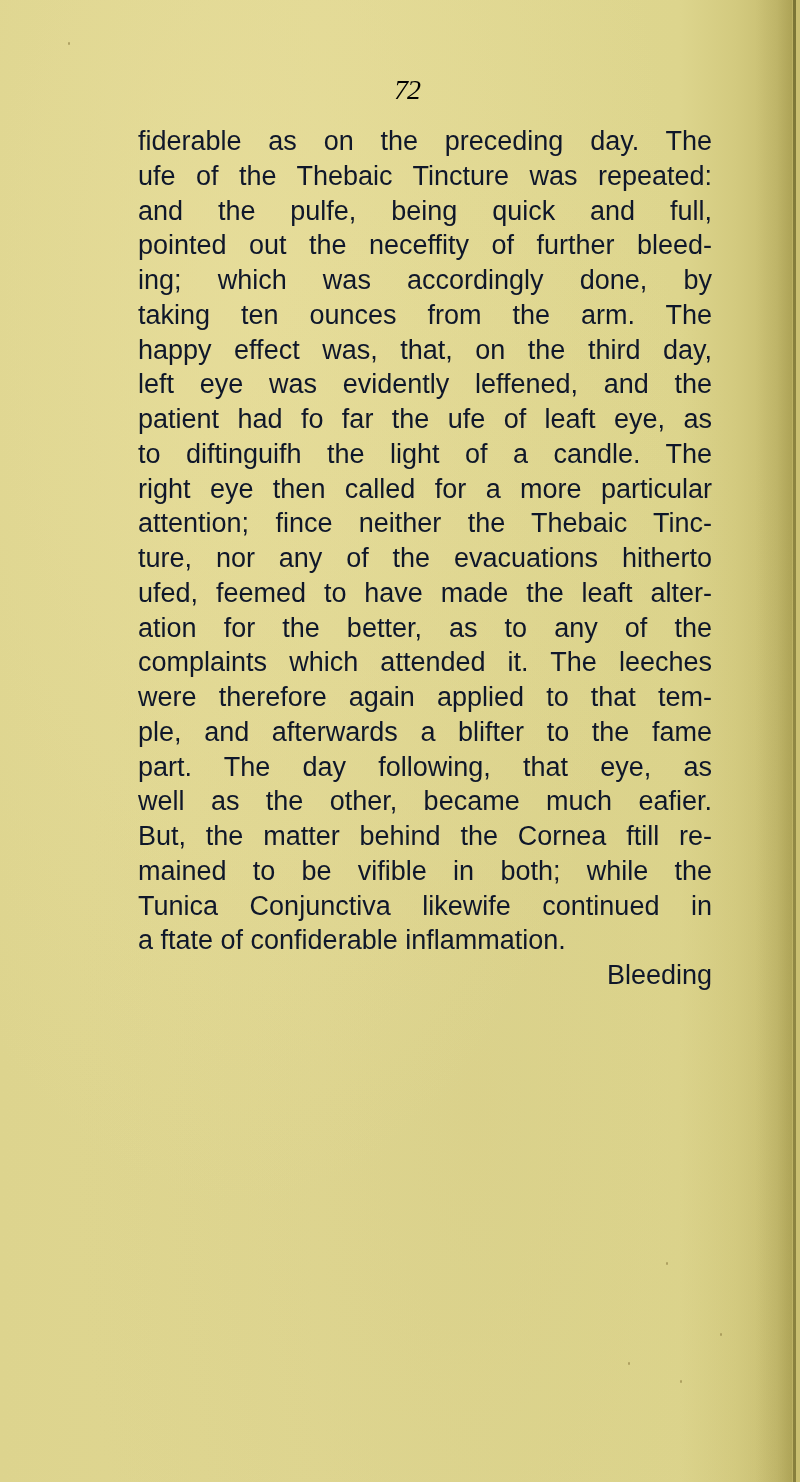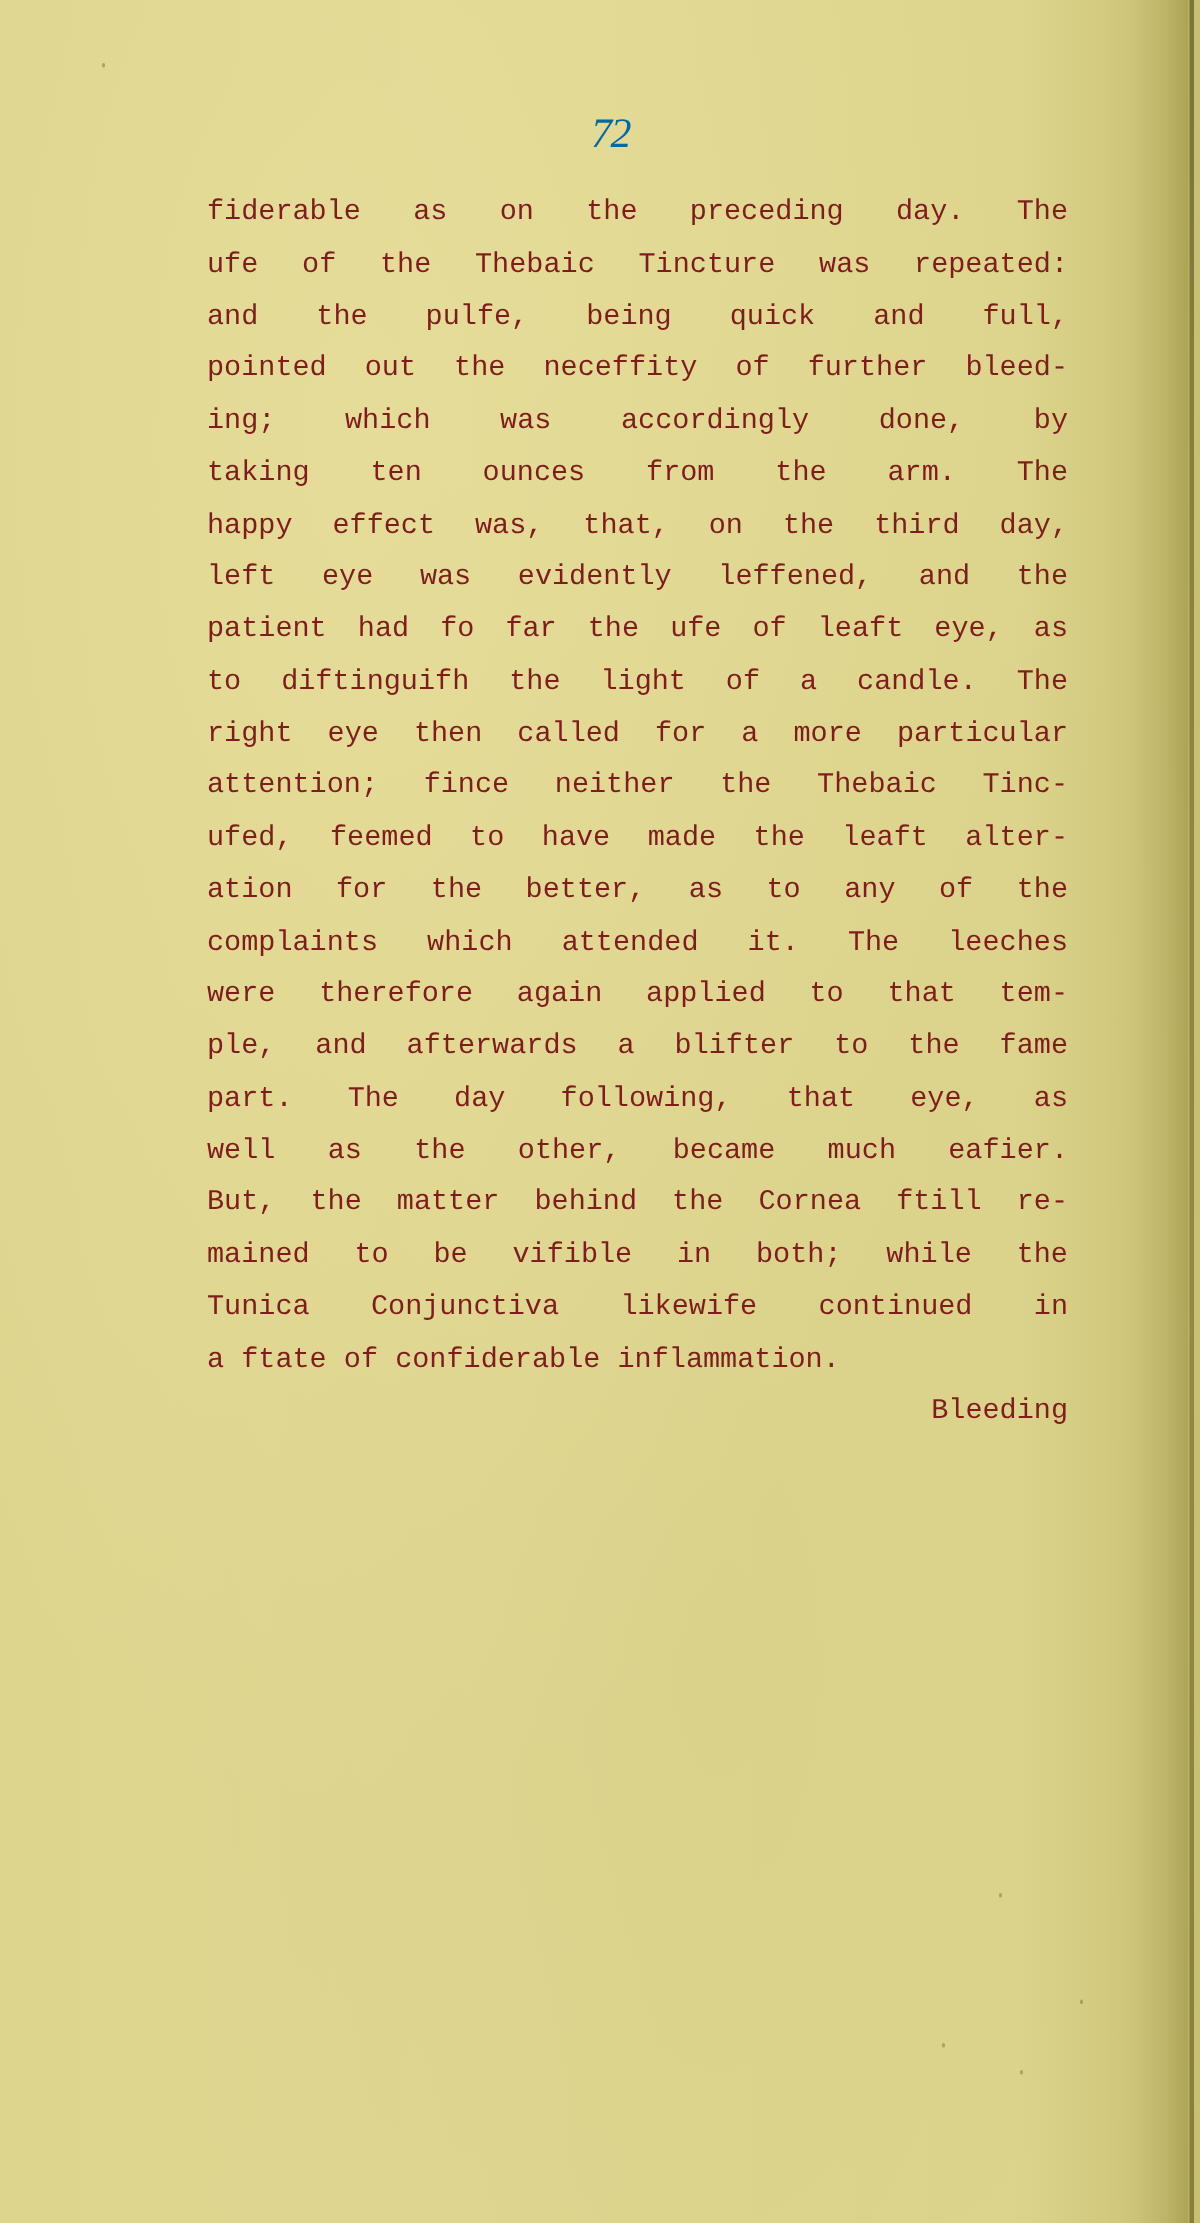--- a/index.html
+++ b/index.html
@@ -45,38 +45,38 @@
       background: #c9bf70;
     }
     .page-number {
       position: absolute;
       top: 74px;
       left: 394px;
       font-family: "Liberation Serif", "DejaVu Serif", serif;
       font-size: 28px;
       font-style: italic;
       letter-spacing: -1px;
-      color: #0369a1;
+      color: #000000;
     }
     .text-block {
       position: absolute;
       top: 124px;
       left: 138px;
       width: 574px;
     }
     .line {
       display: block;
       height: 34.75px;
       line-height: 34.75px;
-      font-family: Liberation Mono, monospace;
-      font-size: 19px;
+      font-family: Liberation Sans, sans-serif;
+      font-size: 27px;
       white-space: nowrap;
       text-align: justify;
       text-align-last: justify;
-      color: #7f1d1d;
+      color: #0f172a;
     }
     .line.last {
       text-align: right;
       text-align-last: left;
     }
     .line.catchword {
       text-align: center;
       text-align-last: right;
     }
     .speck {
@@ -103,20 +103,21 @@
   <span class="line">and the pulfe, being quick and full,</span>
   <span class="line">pointed out the neceffity of further bleed-</span>
   <span class="line">ing; which was accordingly done, by</span>
   <span class="line">taking ten ounces from the arm. The</span>
   <span class="line">happy effect was, that, on the third day,</span>
   <span class="line">left eye was evidently leffened, and the</span>
   <span class="line">patient had fo far the ufe of leaft eye, as</span>
   <span class="line">to diftinguifh the light of a candle. The</span>
   <span class="line">right eye then called for a more particular</span>
   <span class="line">attention; fince neither the Thebaic Tinc-</span>
+  <span class="line">ture, nor any of the evacuations hitherto</span>
   <span class="line">ufed, feemed to have made the leaft alter-</span>
   <span class="line">ation for the better, as to any of the</span>
   <span class="line">complaints which attended it. The leeches</span>
   <span class="line">were therefore again applied to that tem-</span>
   <span class="line">ple, and afterwards a blifter to the fame</span>
   <span class="line">part. The day following, that eye, as</span>
   <span class="line">well as the other, became much eafier.</span>
   <span class="line">But, the matter behind the Cornea ftill re-</span>
   <span class="line">mained to be vifible in both; while the</span>
   <span class="line">Tunica Conjunctiva likewife continued in</span>

